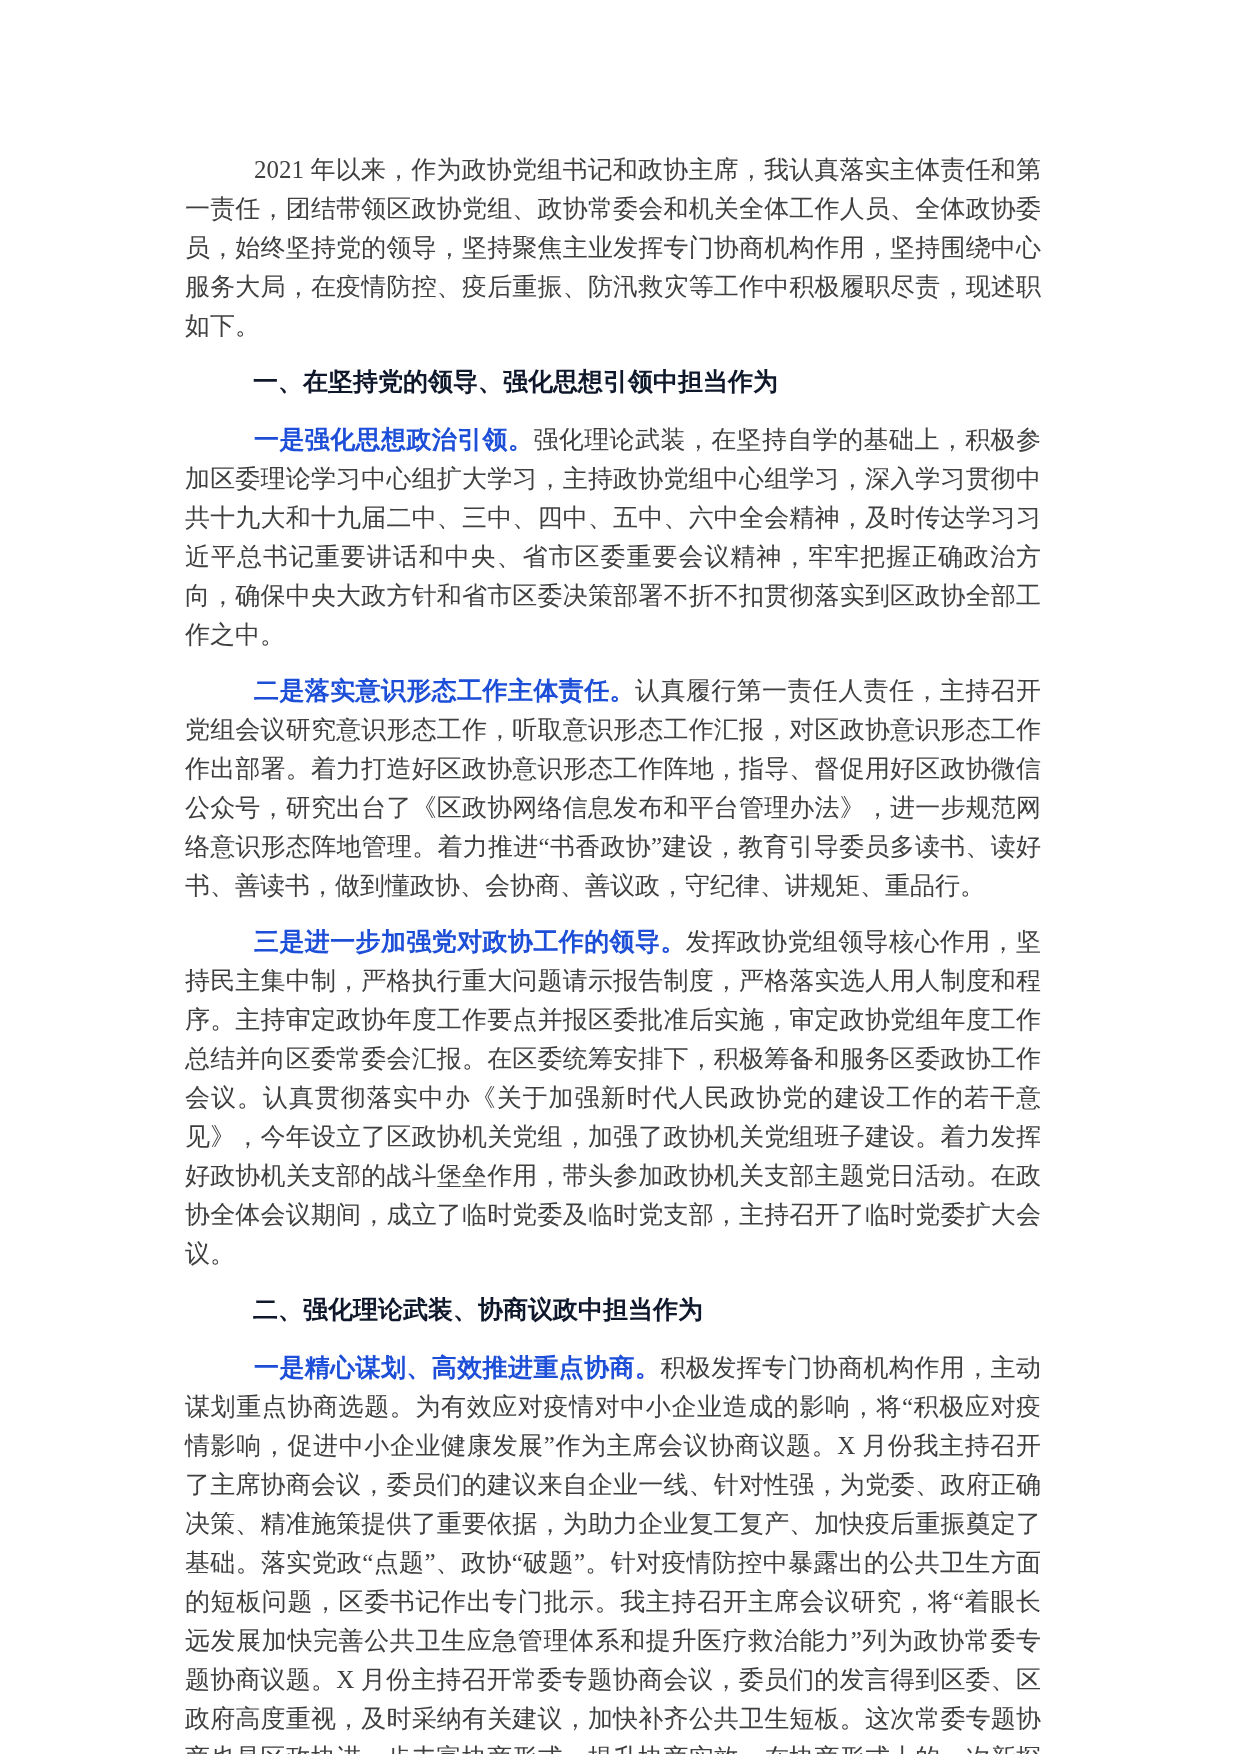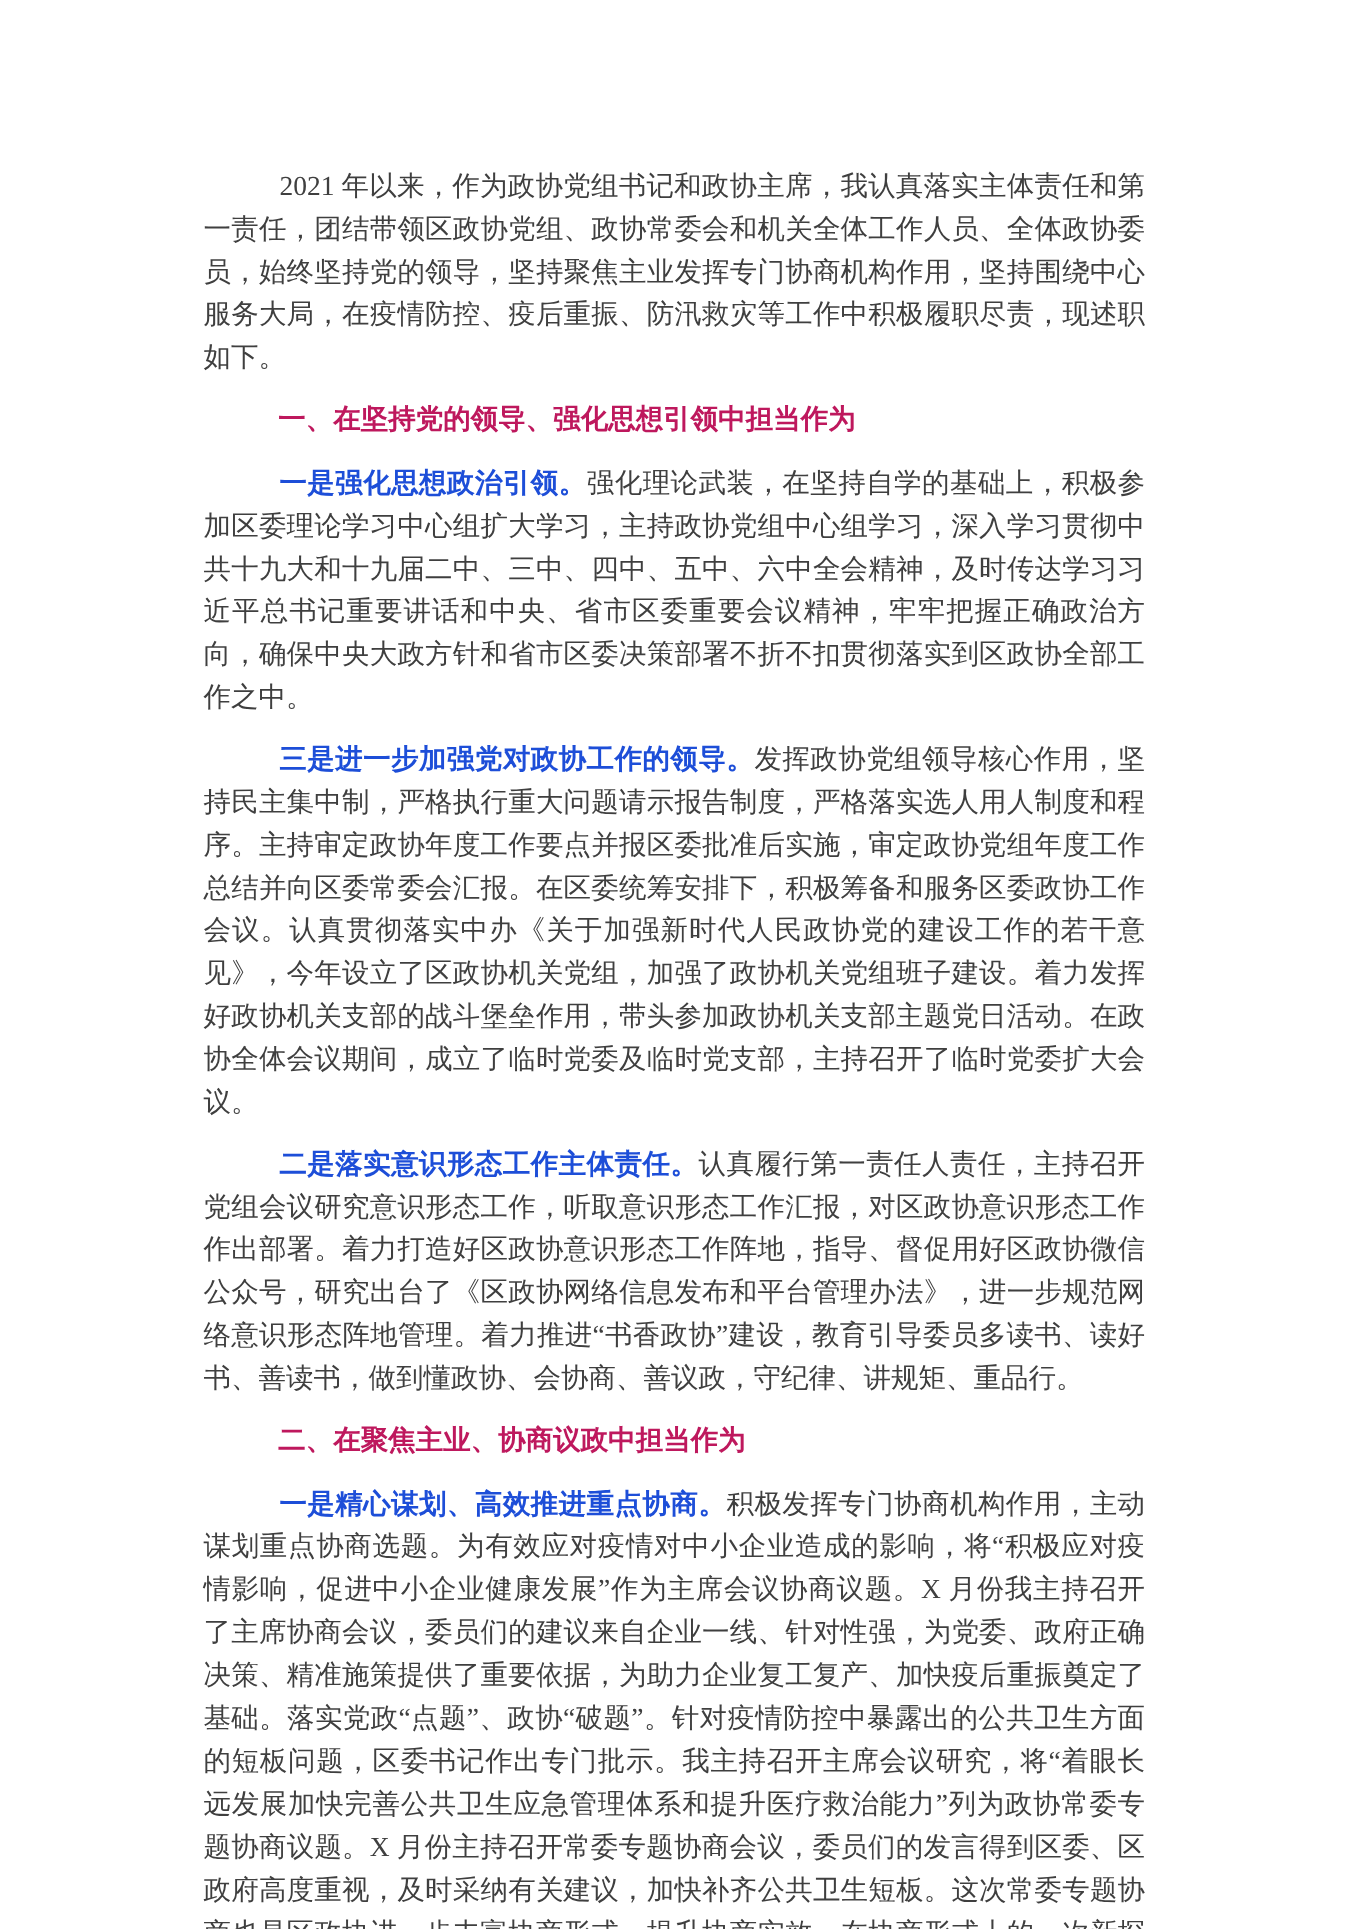--- a/index.html
+++ b/index.html
@@ -31,32 +31,32 @@
     text-indent: 69px;
   }
   .doc p.body-para .lead {
     font-weight: bold;
     color: #1d4ed8;
     font-family: "Liberation Serif", serif;
   }
   .doc p.heading {
     font-family: "Liberation Sans", sans-serif;
     font-weight: bold;
-    color: #be185d;
+    color: #0f172a;
     text-indent: 68px;
     margin-top: 2px;
     margin-bottom: 19px;
   }
 </style>
 </head>
 <body>
 
 <div class="page">
   <div class="doc">
       <p class="body-para"><span>2021 年以来，作为政协党组书记和政协主席，我认真落实主体责任和第一责任，团结带领区政协党组、政协常委会和机关全体工作人员、全体政协委员，始终坚持党的领导，坚持聚焦主业发挥专门协商机构作用，坚持围绕中心服务大局，在疫情防控、疫后重振、防汛救灾等工作中积极履职尽责，现述职如下。</span></p>
       <p class="heading"><span>一、在坚持党的领导、强化思想引领中担当作为</span></p>
       <p class="body-para"><b class="lead">一是强化思想政治引领。</b><span>强化理论武装，在坚持自学的基础上，积极参加区委理论学习中心组扩大学习，主持政协党组中心组学习，深入学习贯彻中共十九大和十九届二中、三中、四中、五中、六中全会精神，及时传达学习习近平总书记重要讲话和中央、省市区委重要会议精神，牢牢把握正确政治方向，确保中央大政方针和省市区委决策部署不折不扣贯彻落实到区政协全部工作之中。</span></p>
+      <p class="body-para"><b class="lead">二是落实意识形态工作主体责任。</b><span>认真履行第一责任人责任，主持召开党组会议研究意识形态工作，听取意识形态工作汇报，对区政协意识形态工作作出部署。着力打造好区政协意识形态工作阵地，指导、督促用好区政协微信公众号，研究出台了《区政协网络信息发布和平台管理办法》，进一步规范网络意识形态阵地管理。着力推进“书香政协”建设，教育引导委员多读书、读好书、善读书，做到懂政协、会协商、善议政，守纪律、讲规矩、重品行。</span></p>
       <p class="body-para"><b class="lead">三是进一步加强党对政协工作的领导。</b><span>发挥政协党组领导核心作用，坚持民主集中制，严格执行重大问题请示报告制度，严格落实选人用人制度和程序。主持审定政协年度工作要点并报区委批准后实施，审定政协党组年度工作总结并向区委常委会汇报。在区委统筹安排下，积极筹备和服务区委政协工作会议。认真贯彻落实中办《关于加强新时代人民政协党的建设工作的若干意见》，今年设立了区政协机关党组，加强了政协机关党组班子建设。着力发挥好政协机关支部的战斗堡垒作用，带头参加政协机关支部主题党日活动。在政协全体会议期间，成立了临时党委及临时党支部，主持召开了临时党委扩大会议。</span></p>
-      <p class="body-para"><b class="lead">二是落实意识形态工作主体责任。</b><span>认真履行第一责任人责任，主持召开党组会议研究意识形态工作，听取意识形态工作汇报，对区政协意识形态工作作出部署。着力打造好区政协意识形态工作阵地，指导、督促用好区政协微信公众号，研究出台了《区政协网络信息发布和平台管理办法》，进一步规范网络意识形态阵地管理。着力推进“书香政协”建设，教育引导委员多读书、读好书、善读书，做到懂政协、会协商、善议政，守纪律、讲规矩、重品行。</span></p>
-      <p class="heading"><span>二、在聚焦主业、协商议政中担当作为</span></p>
+      <p class="heading"><span>二、强化理论武装、协商议政中担当作为</span></p>
       <p class="body-para"><b class="lead">一是精心谋划、高效推进重点协商。</b><span>积极发挥专门协商机构作用，主动谋划重点协商选题。为有效应对疫情对中小企业造成的影响，将“积极应对疫情影响，促进中小企业健康发展”作为主席会议协商议题。X 月份我主持召开了主席协商会议，委员们的建议来自企业一线、针对性强，为党委、政府正确决策、精准施策提供了重要依据，为助力企业复工复产、加快疫后重振奠定了基础。落实党政“点题”、政协“破题”。针对疫情防控中暴露出的公共卫生方面的短板问题，区委书记作出专门批示。我主持召开主席会议研究，将“着眼长远发展加快完善公共卫生应急管理体系和提升医疗救治能力”列为政协常委专题协商议题。X 月份主持召开常委专题协商会议，委员们的发言得到区委、区政府高度重视，及时采纳有关建议，加快补齐公共卫生短板。这次常委专题协商也是区政协进一步丰富协商形式，提升协商实效，在协商形式上的一次新探索。</span></p>
     </div>
 </div>
 
 </body></html>

